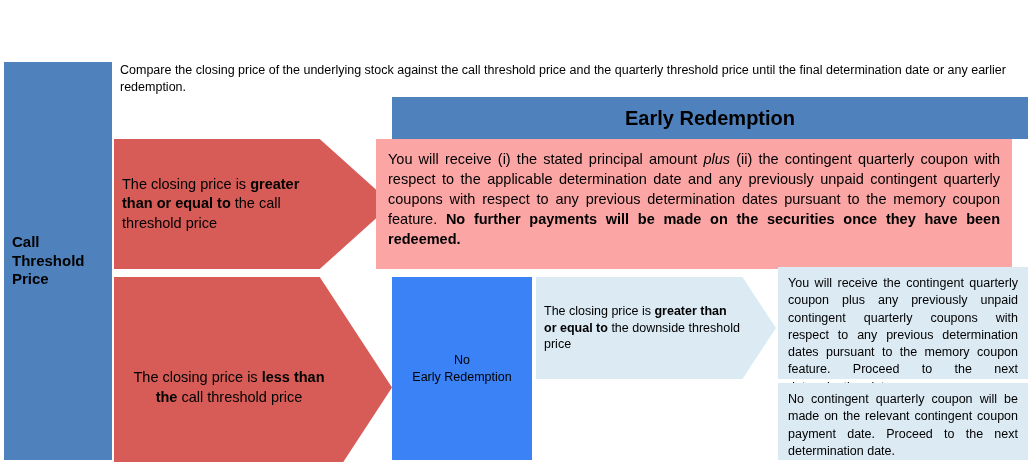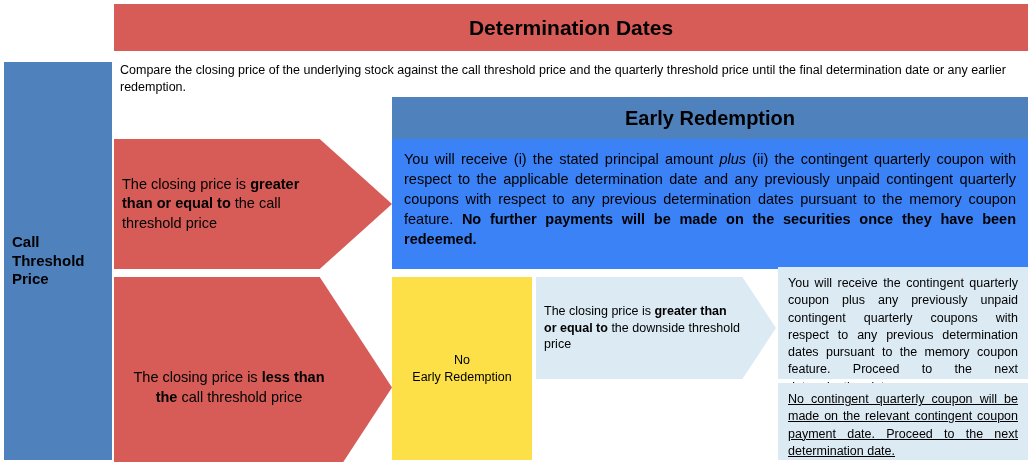--- a/index.html
+++ b/index.html
@@ -122,41 +122,41 @@
     padding-left: 18px;
   }
   .arrow-2 .arrow-text {
     padding-right: 66px;
     text-align: center;
   }
 
   
   .er-body {
     position: absolute;
-    left: 392px;
+    left: 376px;
     top: 139px;
     width: 636px;
     height: 130px;
-    background: #3b82f6;
+    background: #fca5a5;
     color: #000000;
     font-size: 14.5px;
     line-height: 1.38;
     padding: 10px 12px 10px 12px;
     box-sizing: border-box;
     text-align: justify;
   }
 
   
   .no-er {
     position: absolute;
     left: 392px;
     top: 277px;
     width: 140px;
     height: 183px;
-    background: #fde047;
+    background: #3b82f6;
     display: flex;
     align-items: center;
     justify-content: center;
     text-align: center;
     font-size: 12.5px;
     color: #000000;
     line-height: 1.35;
   }
 
   
@@ -202,33 +202,29 @@
     left: 778px;
     top: 267px;
     width: 250px;
     height: 112px;
   }
   .outcome-2 {
     left: 778px;
     top: 383px;
     width: 250px;
     height: 77px;
-    text-decoration: underline;
   }
   b { font-weight: bold; }
   i { font-style: italic; }
 </style>
 </head>
 <body>
 
 <div id="root">
 
-  <div class="top-header">
-    <span class="top-header-text">Determination Dates</span>
-  </div>
 
   <div class="intro">Compare the closing price of the underlying stock against the call threshold price and the quarterly threshold price until the final determination date or any earlier redemption.</div>
 
   <div class="left-bar">
     <div class="left-bar-label">
       <span>Call Threshold Price</span>
     </div>
   </div>
 
   <div class="er-header">

